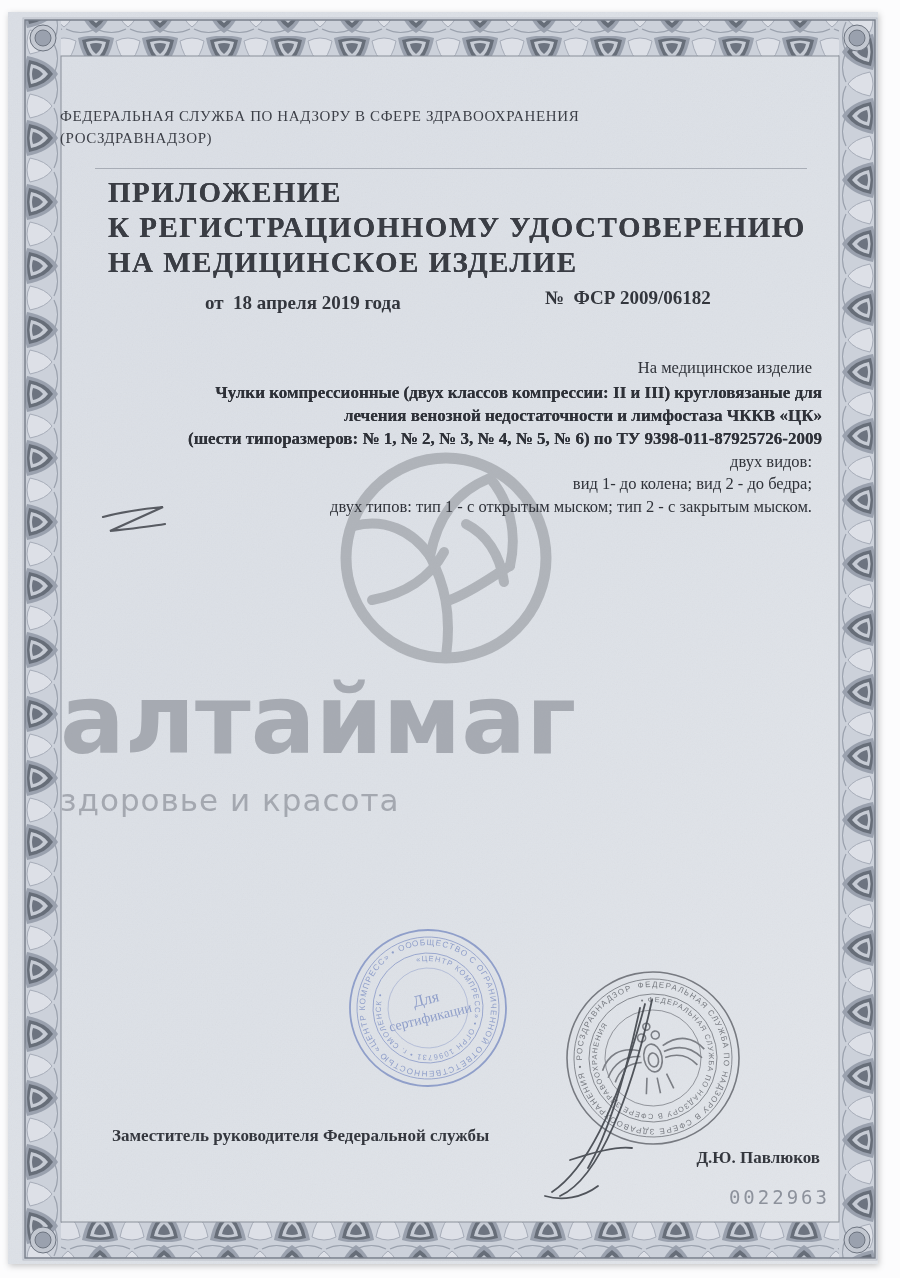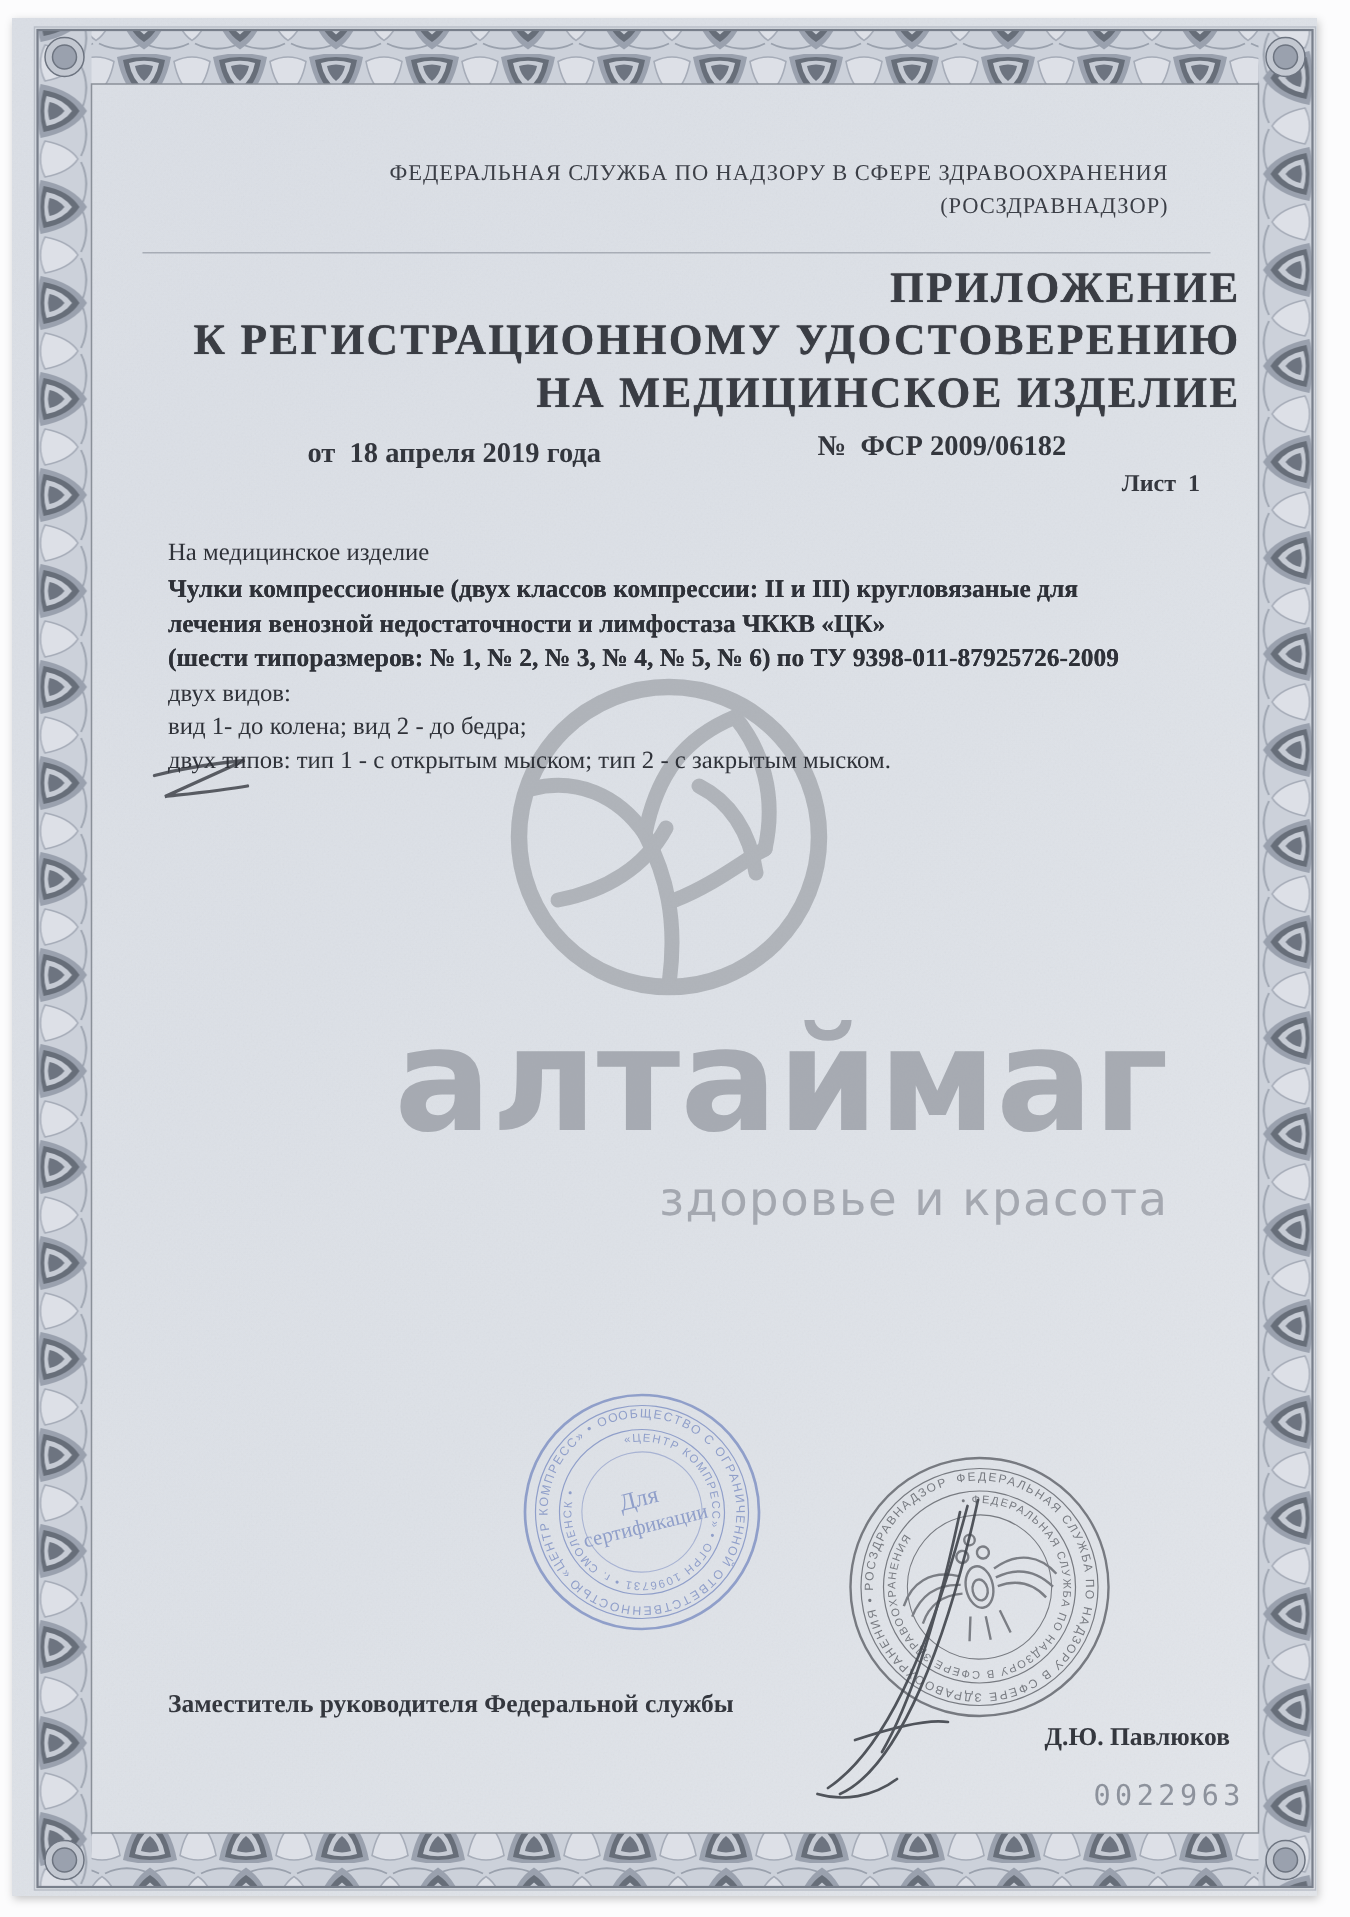--- a/index.html
+++ b/index.html
@@ -1,20 +1,20 @@
 <!DOCTYPE html>
 <html><head>
 <meta charset="utf-8">
 <style>
   html,body{margin:0;padding:0;background:#ffffff;}
   #scan{position:relative;width:900px;height:1278px;background:#fcfcfd;overflow:hidden;
         font-family:"Liberation Serif", serif;color:#34373e;}
   #art{position:absolute;left:0;top:0;z-index:1;}
-  .txt{position:absolute;z-index:2;white-space:pre;}
-  .center{left:60px;width:719px;text-align:right;}
+  .txt{position:absolute;z-index:2;white-space:pre;text-align:right;}
+  .center{left:60px;width:719px;text-align:left;}
   .issuer{top:108px;font-size:15px;letter-spacing:0.6px;color:#3c3f47;}
   .issuer2{top:130px;font-size:15px;letter-spacing:0.6px;color:#3c3f47;}
   .divider{position:absolute;z-index:2;left:95px;top:168px;width:712px;height:0;
            border-top:1px solid rgba(118,124,136,0.5);}
   .title{font-weight:bold;font-size:29px;letter-spacing:1.5px;color:#3a3d44;
          text-shadow:0 0 0.5px #3a3d44;padding-left:48px;}
   .t1{top:176px;}
   .t2{top:211px;}
   .t3{top:246px;}
   .dateline{top:292px;left:205px;font-size:19px;font-weight:bold;color:#33363d;}
@@ -181,21 +181,20 @@
   <div class="txt center issuer2">(РОСЗДРАВНАДЗОР)</div>
 
   <div class="divider"></div>
 
   <div class="txt center title t1">ПРИЛОЖЕНИЕ</div>
   <div class="txt center title t2">К РЕГИСТРАЦИОННОМУ УДОСТОВЕРЕНИЮ</div>
   <div class="txt center title t3">НА МЕДИЦИНСКОЕ ИЗДЕЛИЕ</div>
 
   <div class="txt dateline">от  18 апреля 2019 года</div>
   <div class="txt numline">№  ФСР 2009/06182</div>
-  <div class="txt sheet">Лист  1</div>
 
   <div class="txt body  l-intro">На медицинское изделие</div>
   <div class="txt bodyb l-p1">Чулки компрессионные (двух классов компрессии: II и III) кругловязаные для</div>
   <div class="txt bodyb l-p2">лечения венозной недостаточности и лимфостаза ЧККВ «ЦК»</div>
   <div class="txt bodyb l-p3">(шести типоразмеров: № 1, № 2, № 3, № 4, № 5, № 6) по ТУ 9398-011-87925726-2009</div>
   <div class="txt body  l-d1">двух видов:</div>
   <div class="txt body  l-d2">вид 1- до колена; вид 2 - до бедра;</div>
   <div class="txt body  l-d3">двух типов: тип 1 - с открытым мыском; тип 2 - с закрытым мыском.</div>
 
   <div class="txt center wm-brand">алтаймаг</div>

